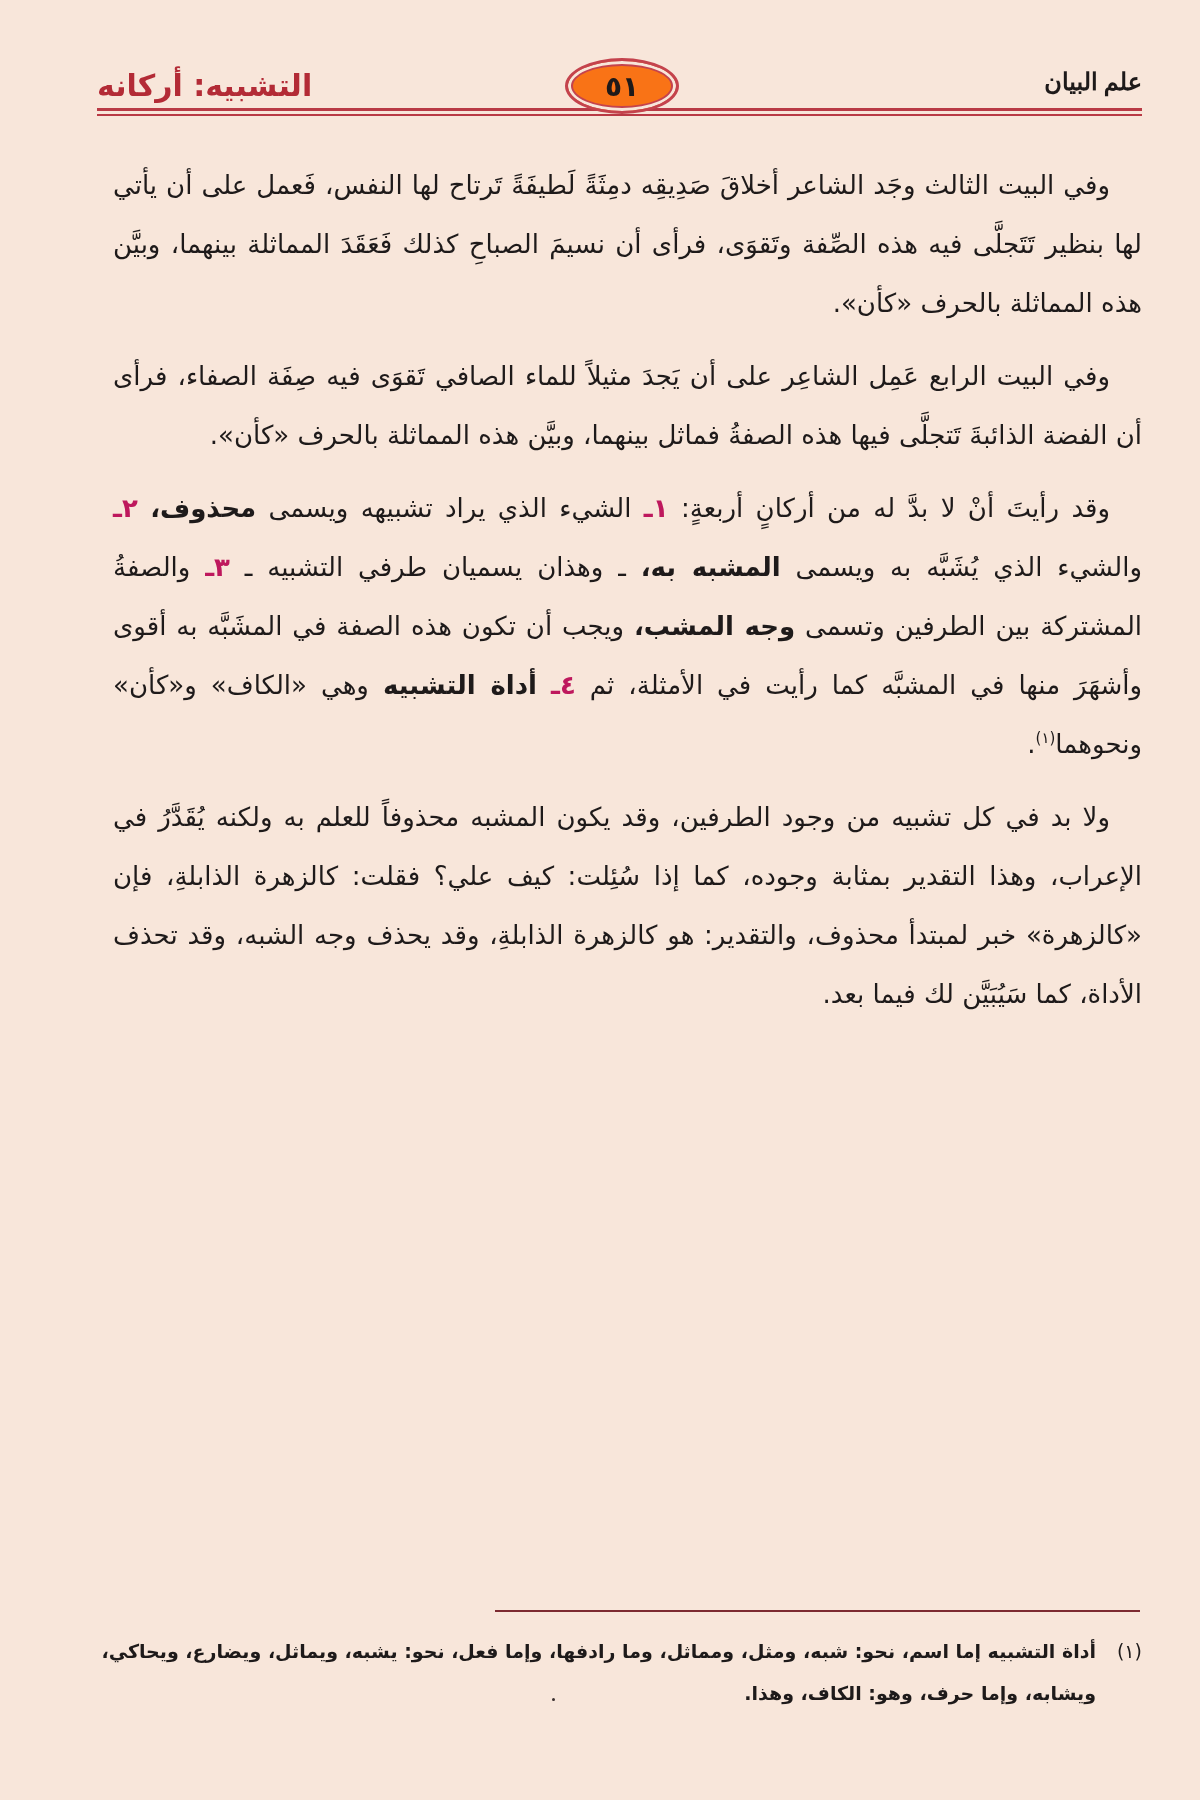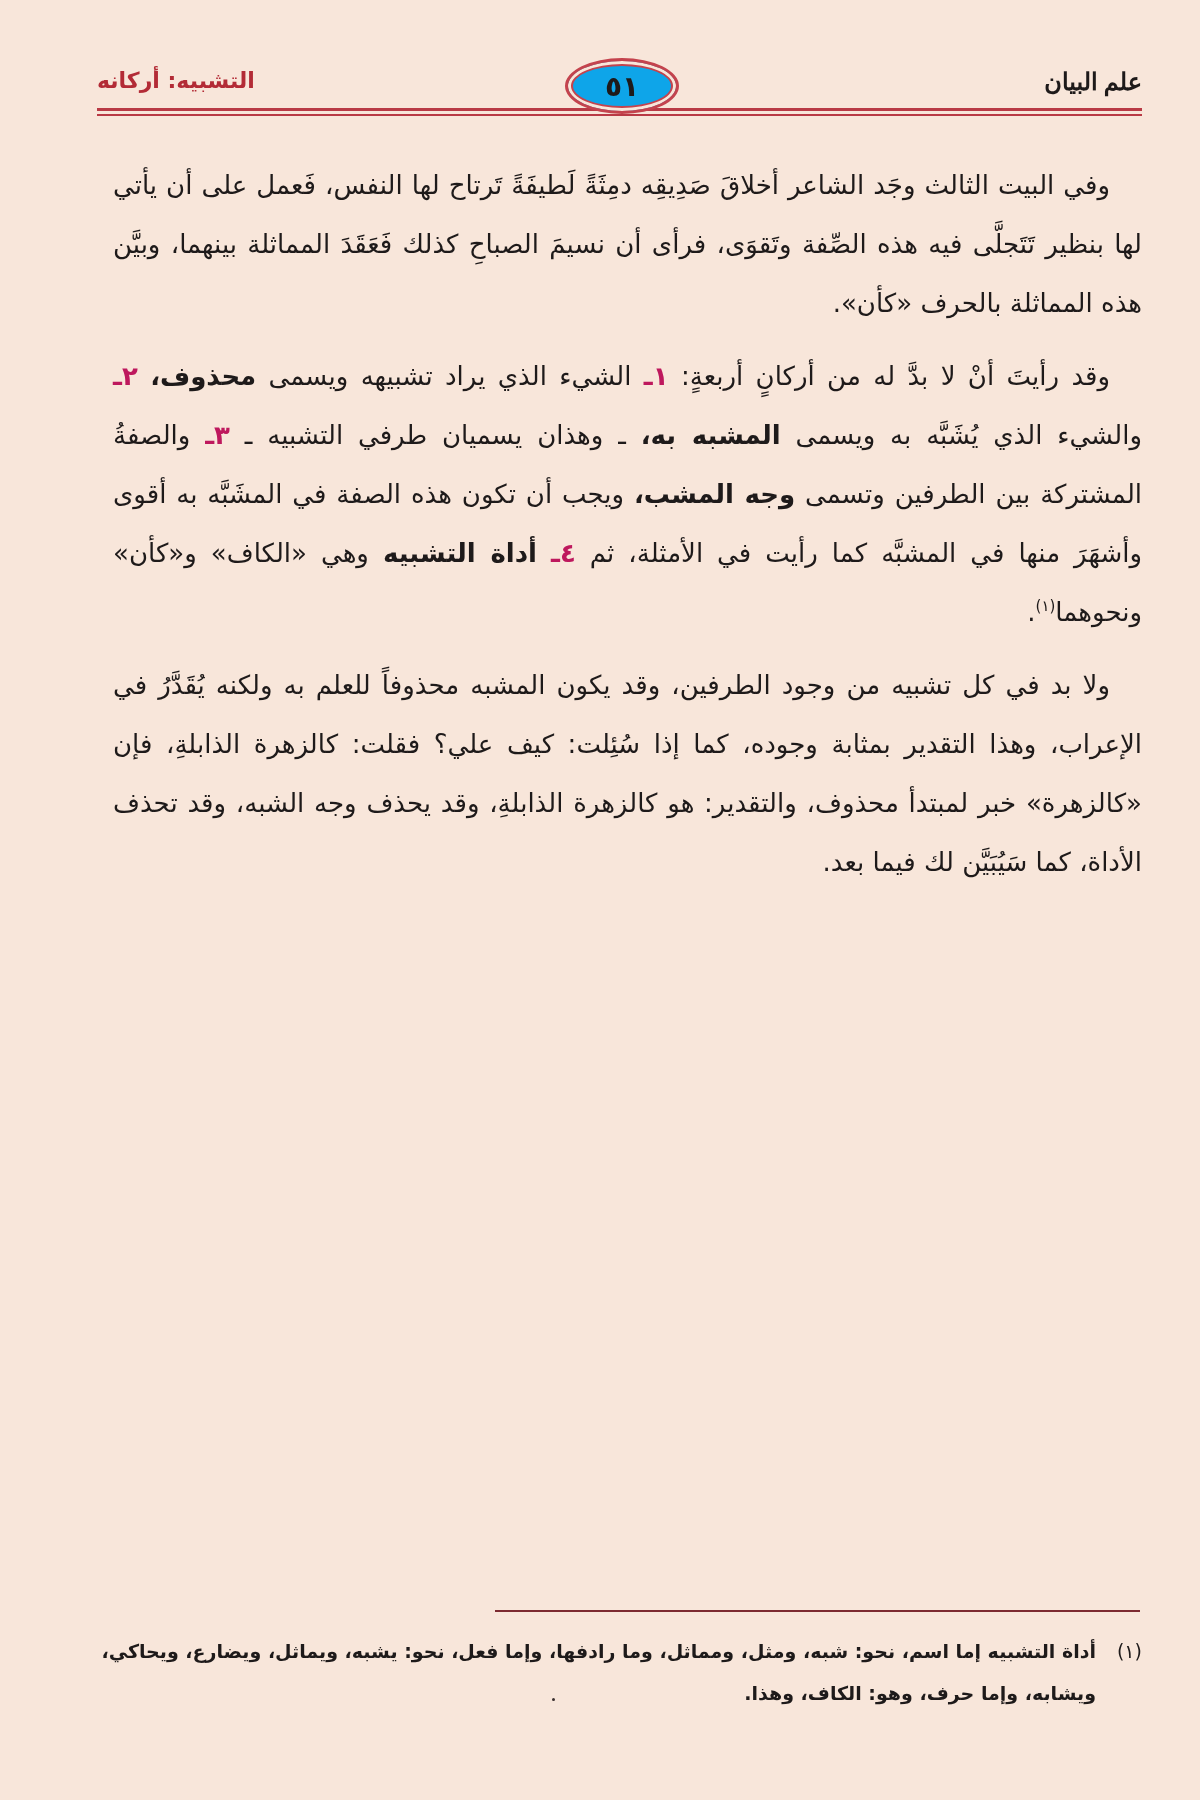--- a/index.html
+++ b/index.html
@@ -37,41 +37,41 @@
       font-size: 24px;
       color: #1e1a1a;
       direction: rtl;
     }
     .header .chapter-title {
       position: absolute;
       left: 0;
       top: 10px;
       font-family: "DejaVu Sans", sans-serif;
       font-weight: bold;
-      font-size: 22px;
+      font-size: 30px;
       color: #b32b36;
       direction: rtl;
     }
     .header .page-number {
       position: absolute;
       left: 468px;
       top: 0px;
       width: 108px;
       height: 50px;
       border: 3px solid #c4434d;
       border-radius: 50%;
       box-shadow: inset 0 0 0 3px #f8e6da, inset 0 0 0 5px #c4434d;
       display: flex;
       align-items: center;
       justify-content: center;
       font-family: "DejaVu Sans", sans-serif;
       font-weight: bold;
       font-size: 28px;
       color: #1e1a1a;
-      background: #0ea5e9;
+      background: #f97316;
       z-index: 2;
     }
     .header-rule {
       position: absolute;
       left: 97px;
       top: 108px;
       width: 1045px;
       height: 3px;
       background: #b93a45;
     }
@@ -158,20 +158,21 @@
     <div class="chapter-title">التشبيه: أركانه</div>
     <div class="page-number">٥١</div>
     <div class="book-title">علم البيان</div>
   </div>
   <div class="header-rule"></div>
   <div class="header-rule second"></div>
 
   <div class="body-text">
     <p>وفي البيت الثالث وجَد الشاعر أخلاقَ صَدِيقِه دمِثَةً لَطيفَةً تَرتاح لها النفس، فَعمل على أن يأتي لها بنظير تَتَجلَّى فيه هذه الصِّفة وتَقوَى، فرأى أن نسيمَ الصباحِ كذلك فَعَقَدَ المماثلة بينهما، وبيَّن هذه المماثلة بالحرف «كأن».</p>
 
+    <p>وفي البيت الرابع عَمِل الشاعِر على أن يَجدَ مثيلاً للماء الصافي تَقوَى فيه صِفَة الصفاء، فرأى أن الفضة الذائبةَ تَتجلَّى فيها هذه الصفةُ فماثل بينهما، وبيَّن هذه المماثلة بالحرف «كأن».</p>
 
 
     <p>
       <span>وقد رأيتَ أنْ لا بدَّ له من أركانٍ أربعةٍ:</span>
       <span class="num-red">١ـ</span>
       <span>الشيء الذي يراد تشبيهه ويسمى</span>
       <span class="b">محذوف،</span>
       <span class="num-red">٢ـ</span>
       <span>والشيء الذي يُشَبَّه به ويسمى</span>
       <span class="b">المشبه به،</span>

